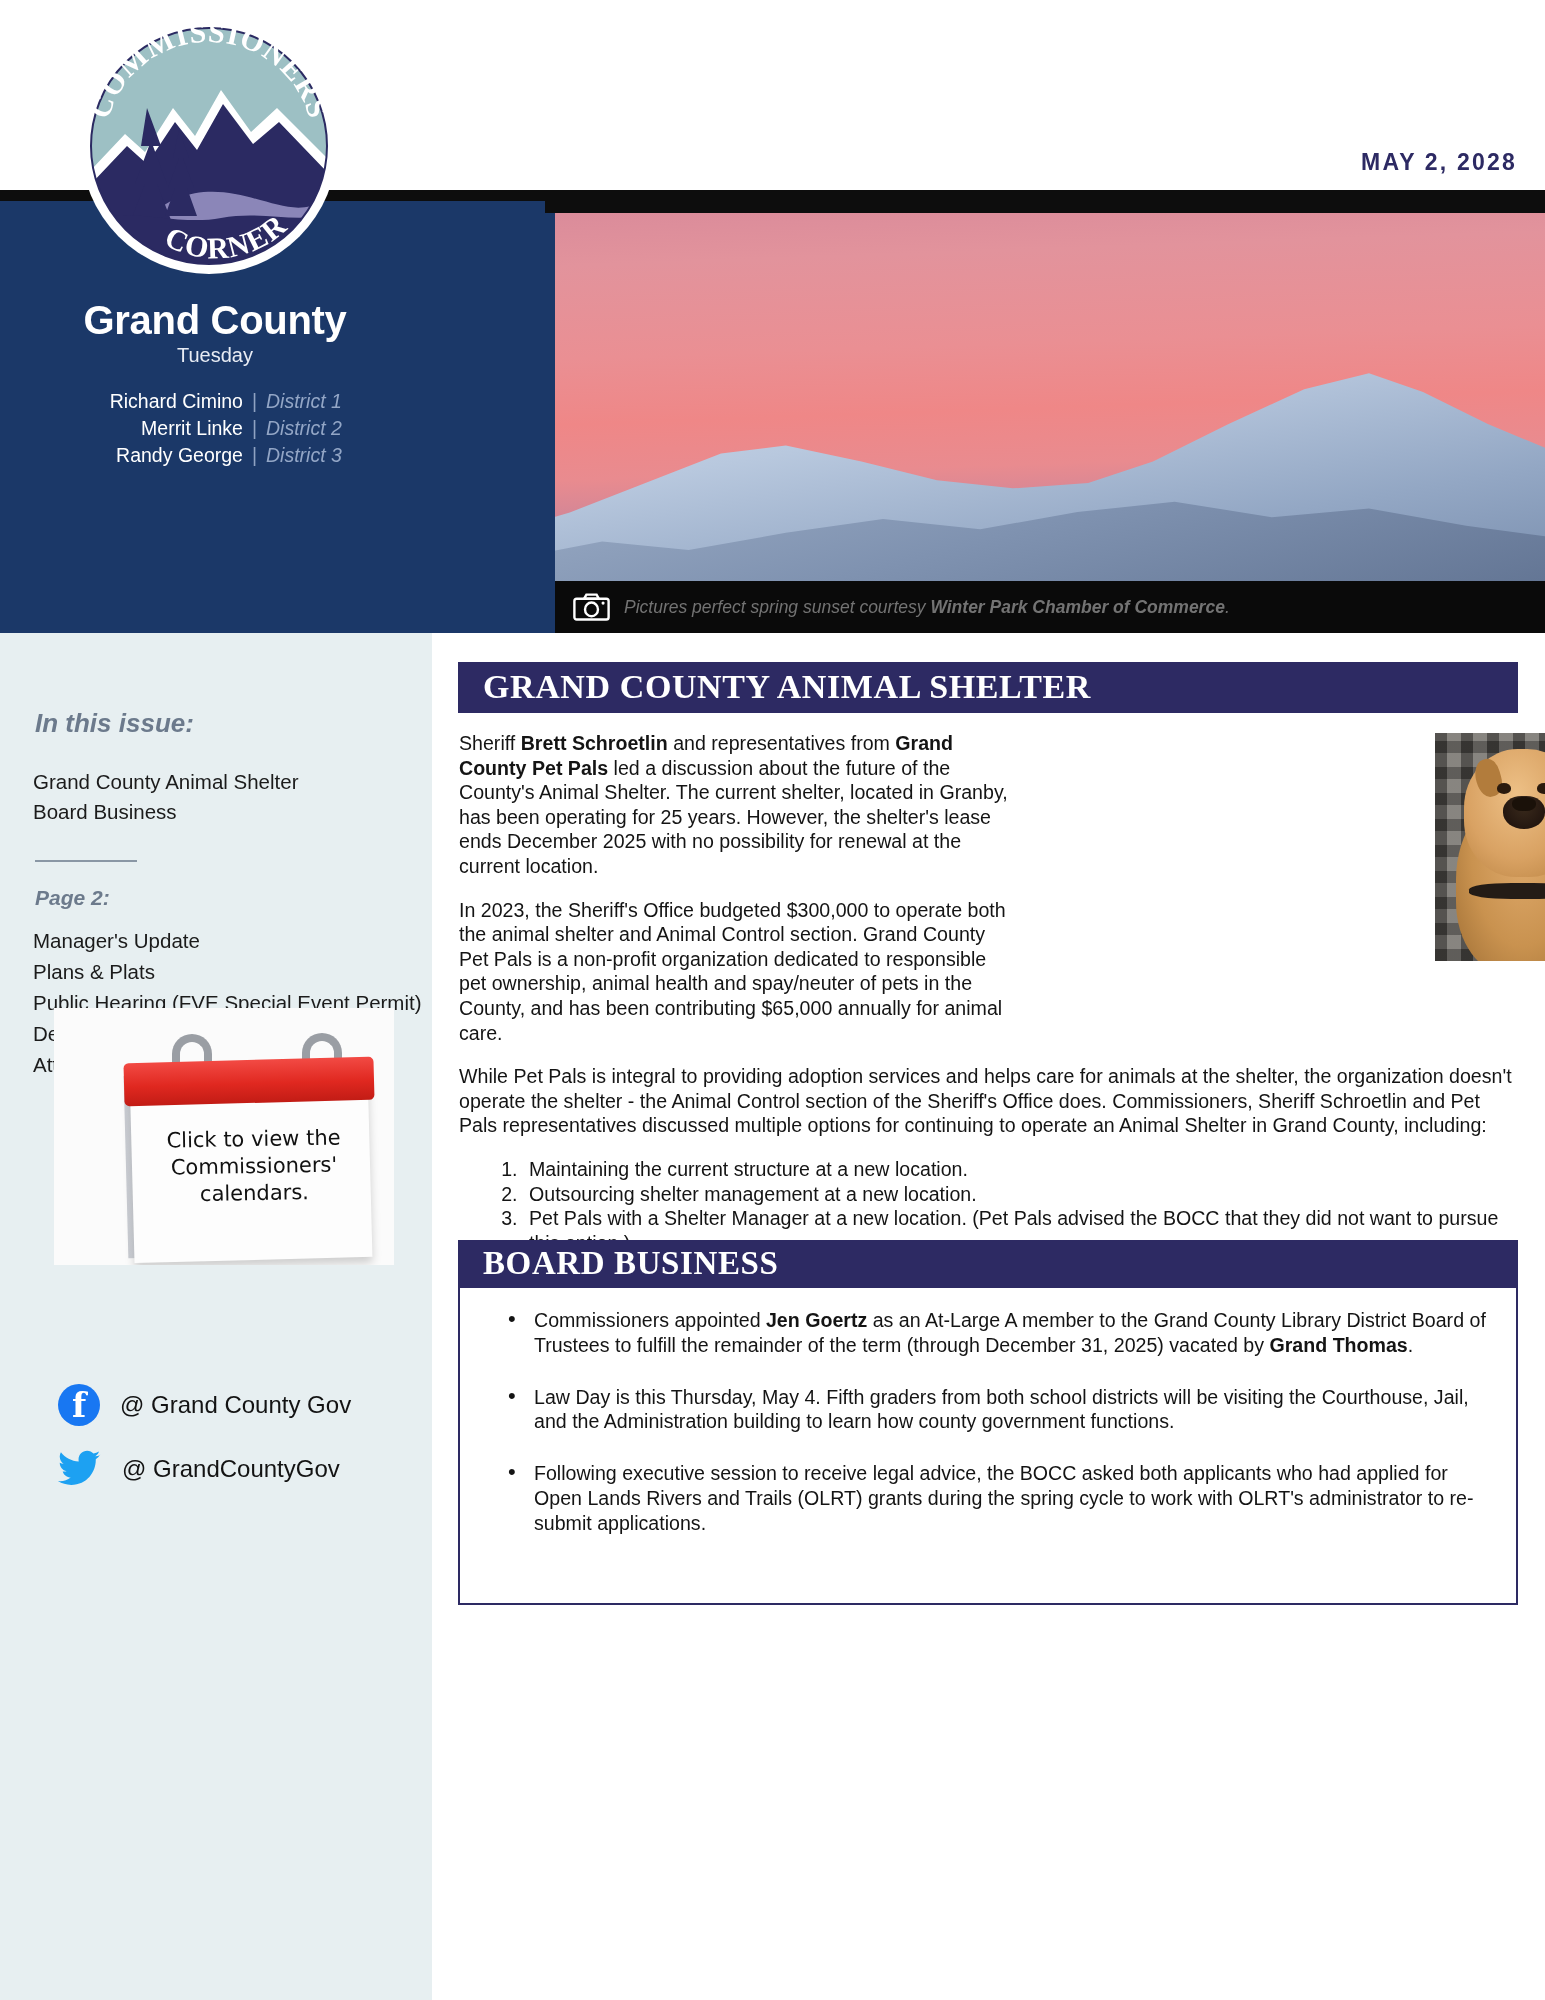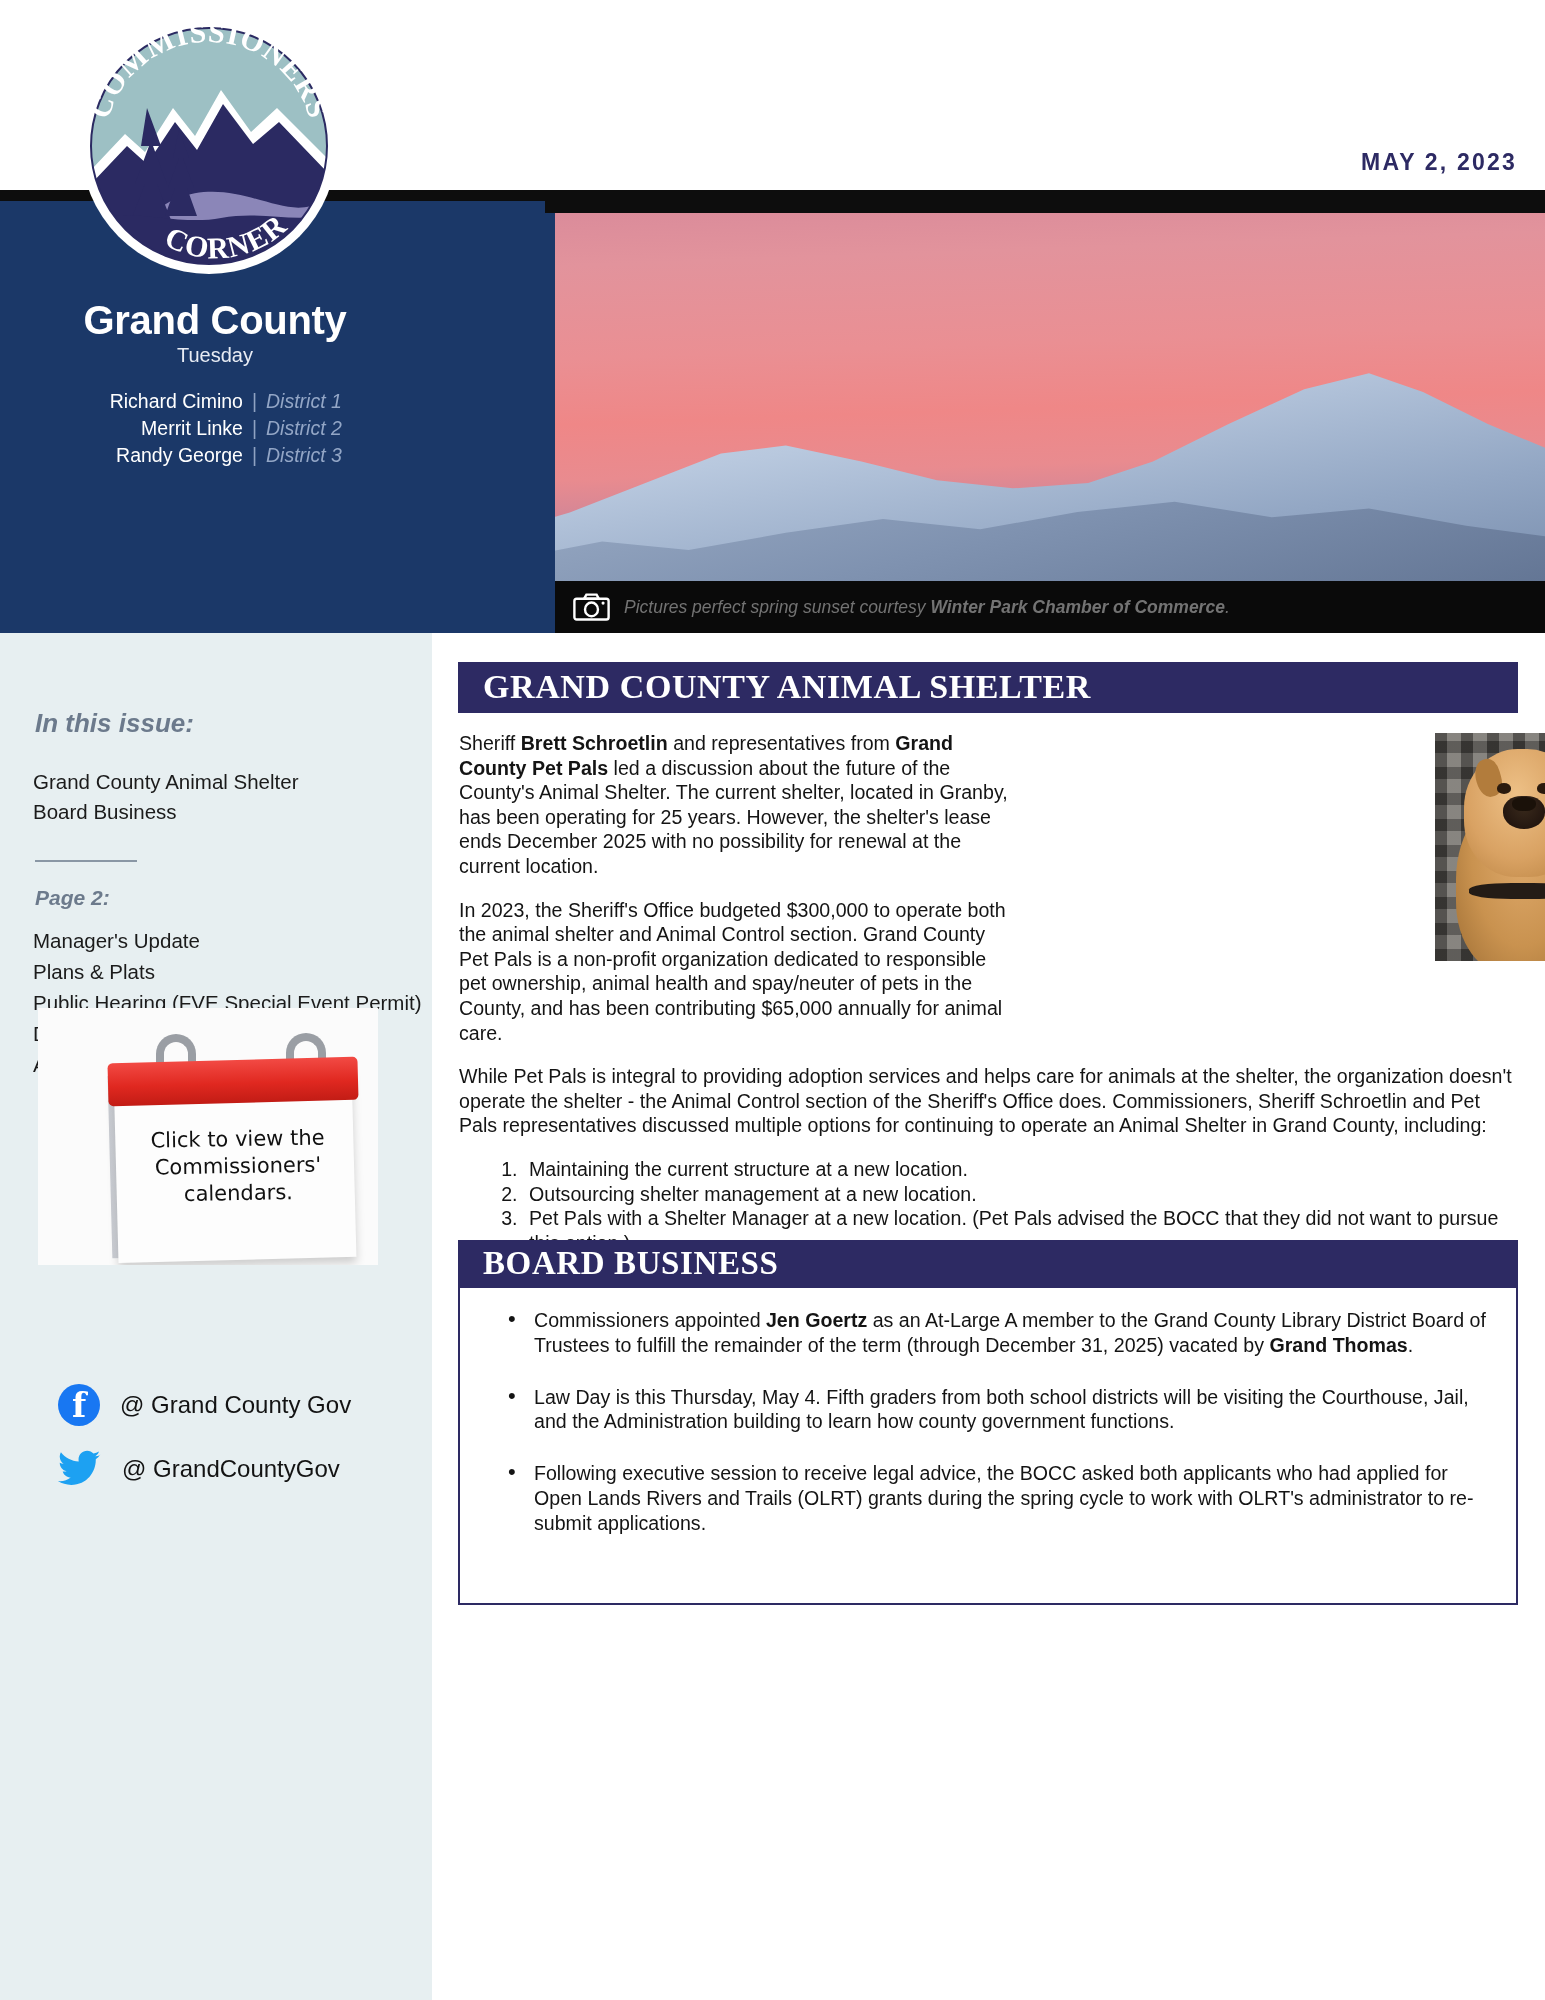--- a/index.html
+++ b/index.html
@@ -104,21 +104,21 @@
     position: absolute; left: 35px; top: 227px; width: 102px; height: 2px; background: #8a97a5;
   }
   .page2-label {
     position: absolute; left: 35px; top: 253px;
     font-size: 21px; font-style: italic; font-weight: bold; color: #6c7a8c;
   }
   .toc-b { position: absolute; left: 33px; top: 292px; }
   .toc-b .toc-line { line-height: 31px; }
 
   .calendar-img {
-    position: absolute; left: 38px; top: 375px; width: 340px; height: 257px;
+    position: absolute; left: 54px; top: 375px; width: 340px; height: 257px;
     background: #fbfbfb; overflow: hidden; padding-left: 24px;
   }
   .cal-sheet {
     position:absolute; left: 78px; top: 62px; width: 238px; height: 190px;
     background:#fdfdfd; box-shadow: 0 6px 10px rgba(0,0,0,.18);
     transform: rotate(-1.5deg);
   }
   .cal-stack {
     position:absolute; left: 72px; top: 68px; width: 26px; height: 182px;
     background: linear-gradient(90deg,#c9ccd2,#e9ebee);
@@ -235,21 +235,21 @@
     content: "•"; position: absolute; left: 4px; top: -1px; font-size: 22px; color: #141414;
   }
   .bullet-item b { font-weight: bold; }
 </style>
 </head>
 <body>
 
 <div class="page">
 
   <div class="date-strip">
-    <div class="issue-date">MAY 2, 2023</div>
+    <div class="issue-date">MAY 2, 2028</div>
   </div>
   <div class="black-rule"></div>
 
   <div class="header-navy"></div>
 
   <div class="header-photo">
     <div class="sky"></div>
     <div class="ridge-back"></div>
     <div class="ridge-mid"></div>
     <div class="ridge-trees"></div>

